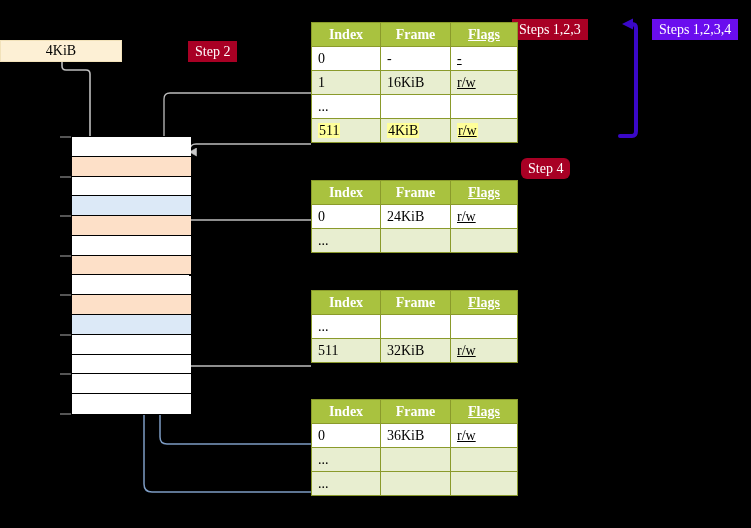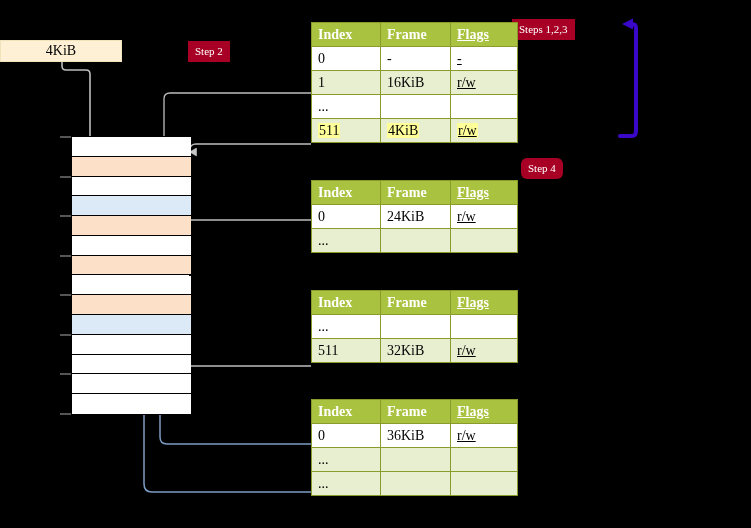--- a/index.html
+++ b/index.html
@@ -37,21 +37,21 @@
     border-collapse: collapse;
     border: 1px solid #8a9a2b;
     background: #ffffff;
     font-size: 13px;
     table-layout: fixed;
   }
   .ptable th {
     background: #a9c23f;
     color: #ffffff;
     font-weight: bold;
-    text-align: left;
+    text-align: center;
     padding: 3px 6px;
     border: 1px solid #8a9a2b;
     font-size: 14px;
     line-height: 17px;
     white-space: nowrap;
   }
   .ptable td {
     padding: 3px 6px;
     border: 1px solid #8a9a2b;
     color: #000000;
@@ -71,21 +71,21 @@
     padding: 0 1px;
   }
   .col-idx { width: 56px; }
   .col-frm { width: 57px; }
   .col-flg { width: 54px; text-decoration: underline; }
 
   
   .badge {
     position: absolute;
     color: #ffffff;
-    font-size: 11px;
+    font-size: 14px;
     line-height: 17px;
     padding: 2px 7px;
     white-space: nowrap;
     text-align: right;
   }
   .badge.crimson { background: #a80024; }
   .badge.violet  { background: #6a0dee; }
 
   
   .kbox {
@@ -189,20 +189,23 @@
   </div>
 
   <div class="badge crimson" style="left:188px; top:41px;">
     <span>Step 2</span>
   </div>
 
   <div class="badge crimson" style="left:512px; top:19px;">
     <span>Steps 1,2,3</span>
   </div>
 
+  <div class="badge violet" style="left:652px; top:19px;">
+    <span>Steps 1,2,3,4</span>
+  </div>
 
   <div class="badge crimson" style="left:521px; top:158px;border-radius:6px;">
     <span>Step 4</span>
   </div>
 
   <div id="memgrid">
       <div class="mrow c-white" style="top: 0px; height: 19.7857px;"></div>
       <div class="mrow c-peach" style="top: 19.7857px; height: 19.7857px;"></div>
       <div class="mrow c-white" style="top: 39.5714px; height: 19.7857px;"></div>
       <div class="mrow c-blue" style="top: 59.3571px; height: 19.7857px;"></div>

